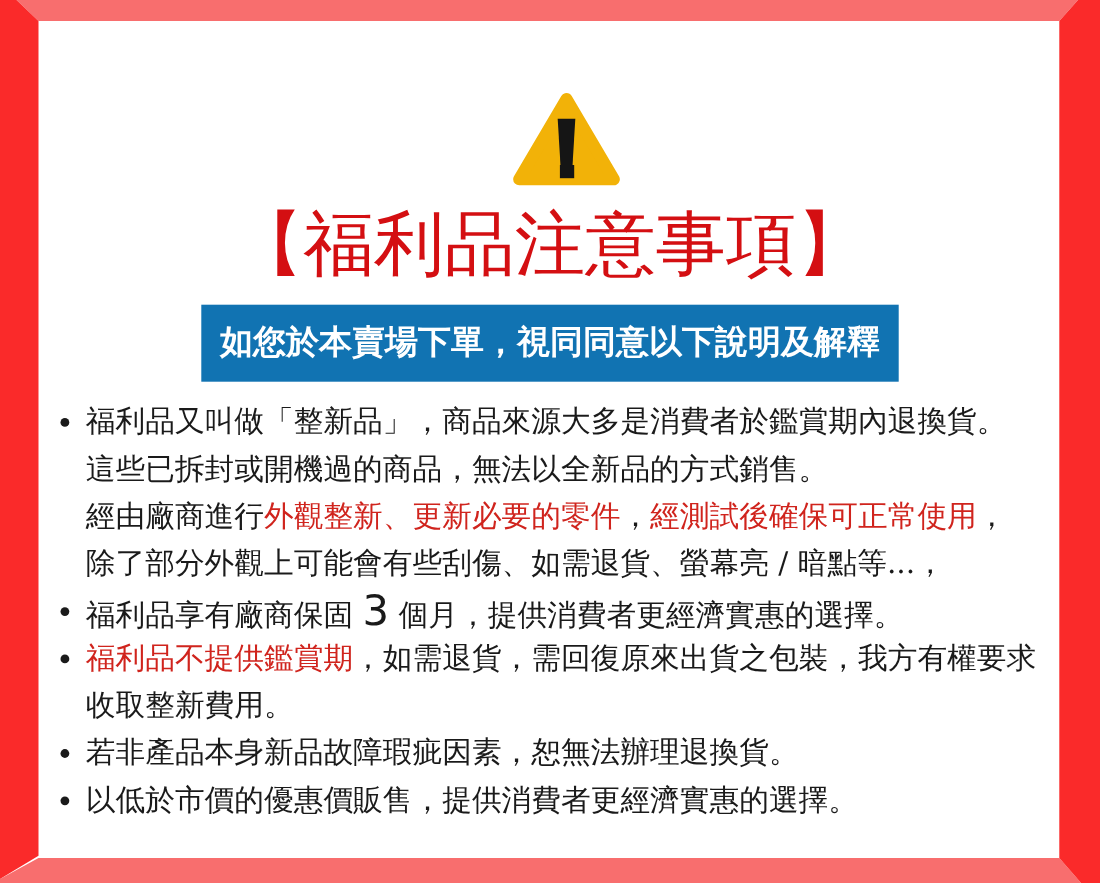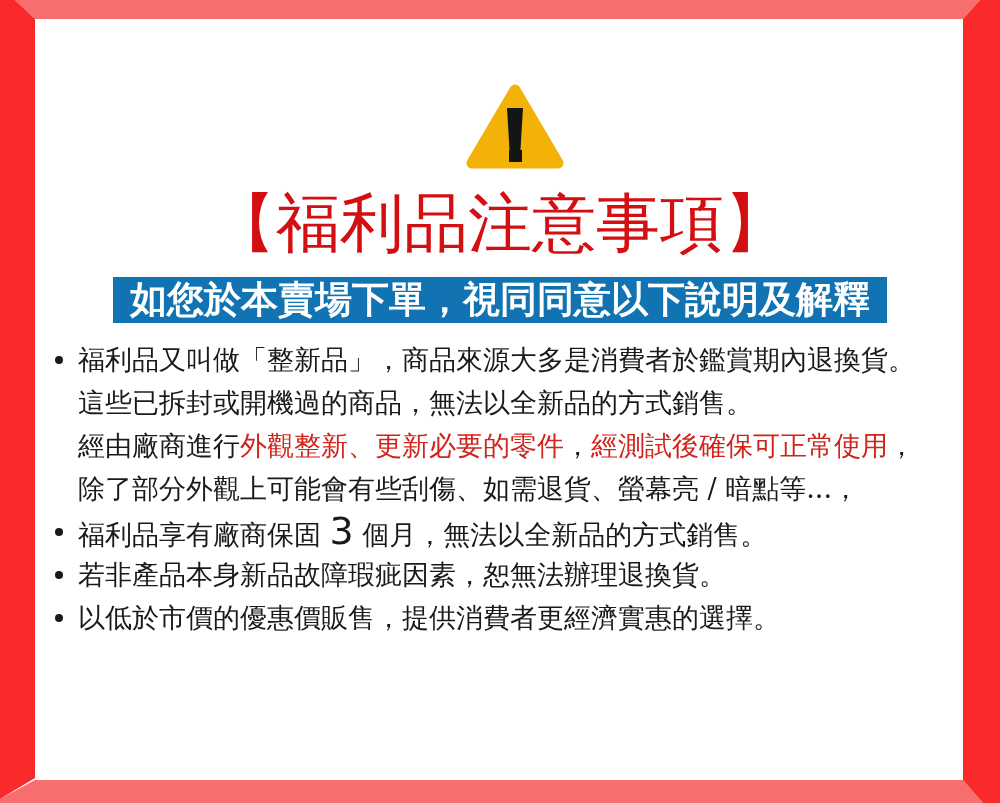--- a/index.html
+++ b/index.html
@@ -27,22 +27,22 @@
   .icon-wrap{margin-top:64px;height:87px;line-height:0;}
   .icon-wrap svg{width:100px;height:87px;margin-left:30px;}
   .page-title{
     margin-top:18px;line-height:70px;font-size:64px;
     color:var(--title-red);white-space:nowrap;
     font-family:"DejaVu Sans", sans-serif;letter-spacing:0;
   }
   .banner{
     display:block;width:fit-content;margin:19px auto 0;
     background:var(--banner-blue);color:var(--banner-text);
-    font-size:37px;font-weight:bold;line-height:46px;height:46px;
-    padding:0 17px;white-space:nowrap;
+    font-size:30px;font-weight:bold;line-height:46px;height:46px;
+    padding:12px 17px;white-space:nowrap;
   }
   .notice-list{
     margin-top:15px;text-align:left;padding-left:43px;
     font-family:"DejaVu Serif", serif;
     font-size:27px;color:var(--body-text);
   }
   .line{
     position:relative;height:43px;line-height:43px;white-space:nowrap;
   }
   .dot{
@@ -79,21 +79,25 @@
   <div class="banner">如您於本賣場下單，視同同意以下說明及解釋</div>
 
   <div class="notice-list" id="notice-list">
       <div>
         <div class="line"><span class="dot"></span><span class="seg">福利品又叫做「整新品」，商品來源大多是消費者於鑑賞期內退換貨。</span></div>
         <div class="line"><span class="seg">這些已拆封或開機過的商品，無法以全新品的方式銷售。</span></div>
         <div class="line"><span class="seg">經由廠商進行</span><span class="seg red">外觀整新、更新必要的零件</span><span class="seg">，</span><span class="seg red">經測試後確保可正常使用</span><span class="seg">，</span></div>
         <div class="line"><span class="seg">除了部分外觀上可能會有些刮傷、如需退貨、螢幕亮 / 暗點等...，</span></div>
       </div>
       <div>
-        <div class="line"><span class="dot"></span><span class="seg">福利品享有廠商保固 </span><span class="seg big">3</span><span class="seg"> 個月，無法以全新品的方式銷售。</span></div>
+        <div class="line"><span class="dot"></span><span class="seg">福利品享有廠商保固 </span><span class="seg big">3</span><span class="seg"> 個月，提供消費者更經濟實惠的選擇。</span></div>
+      </div>
+      <div>
+        <div class="line"><span class="dot"></span><span class="seg red">福利品不提供鑑賞期</span><span class="seg">，如需退貨，需回復原來出貨之包裝，我方有權要求</span></div>
+        <div class="line"><span class="seg">收取整新費用。</span></div>
       </div>
       <div>
         <div class="line"><span class="dot"></span><span class="seg">若非產品本身新品故障瑕疵因素，恕無法辦理退換貨。</span></div>
       </div>
       <div>
         <div class="line"><span class="dot"></span><span class="seg">以低於市價的優惠價販售，提供消費者更經濟實惠的選擇。</span></div>
       </div>
     </div>
 
 </div>

